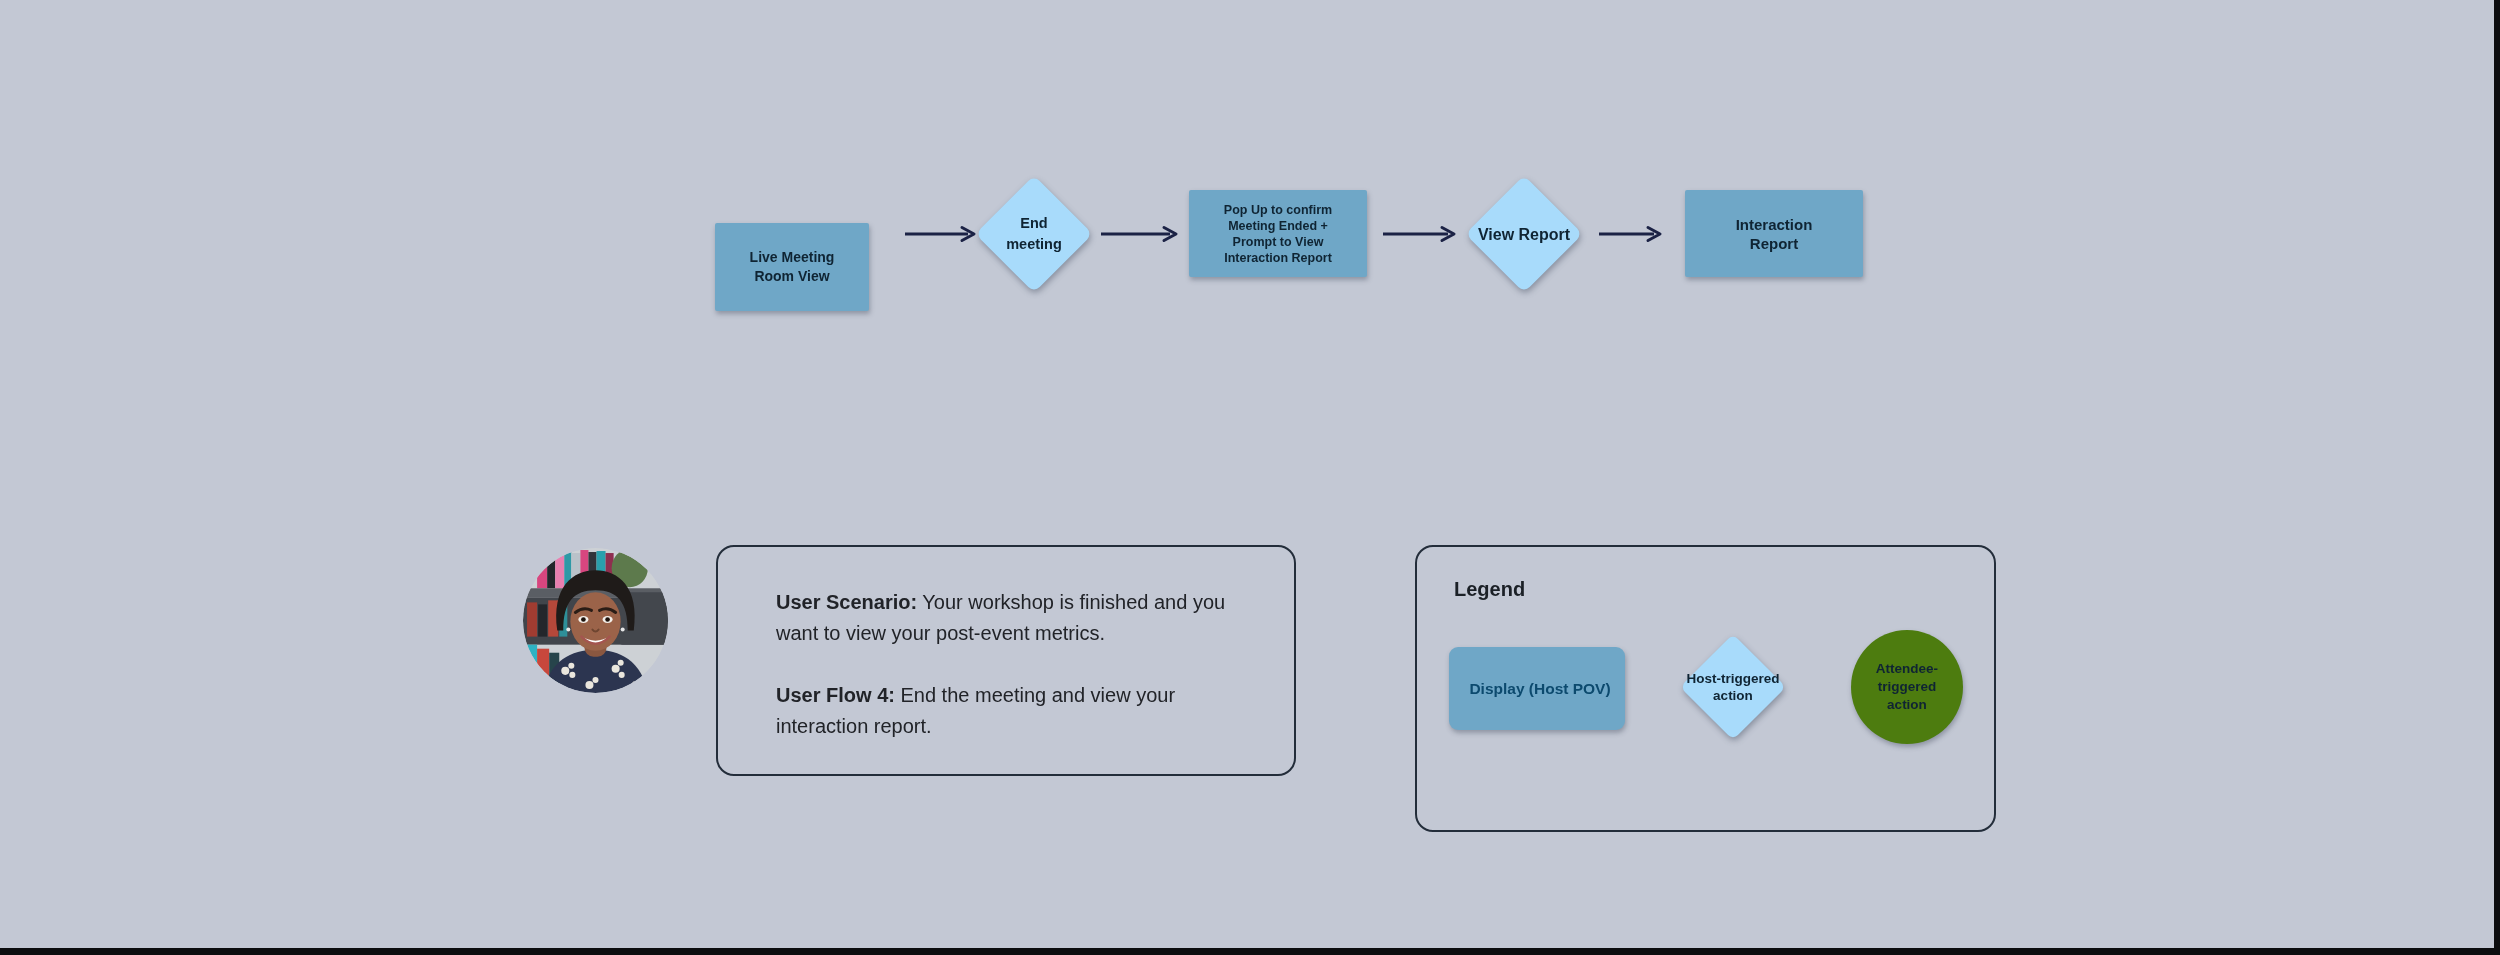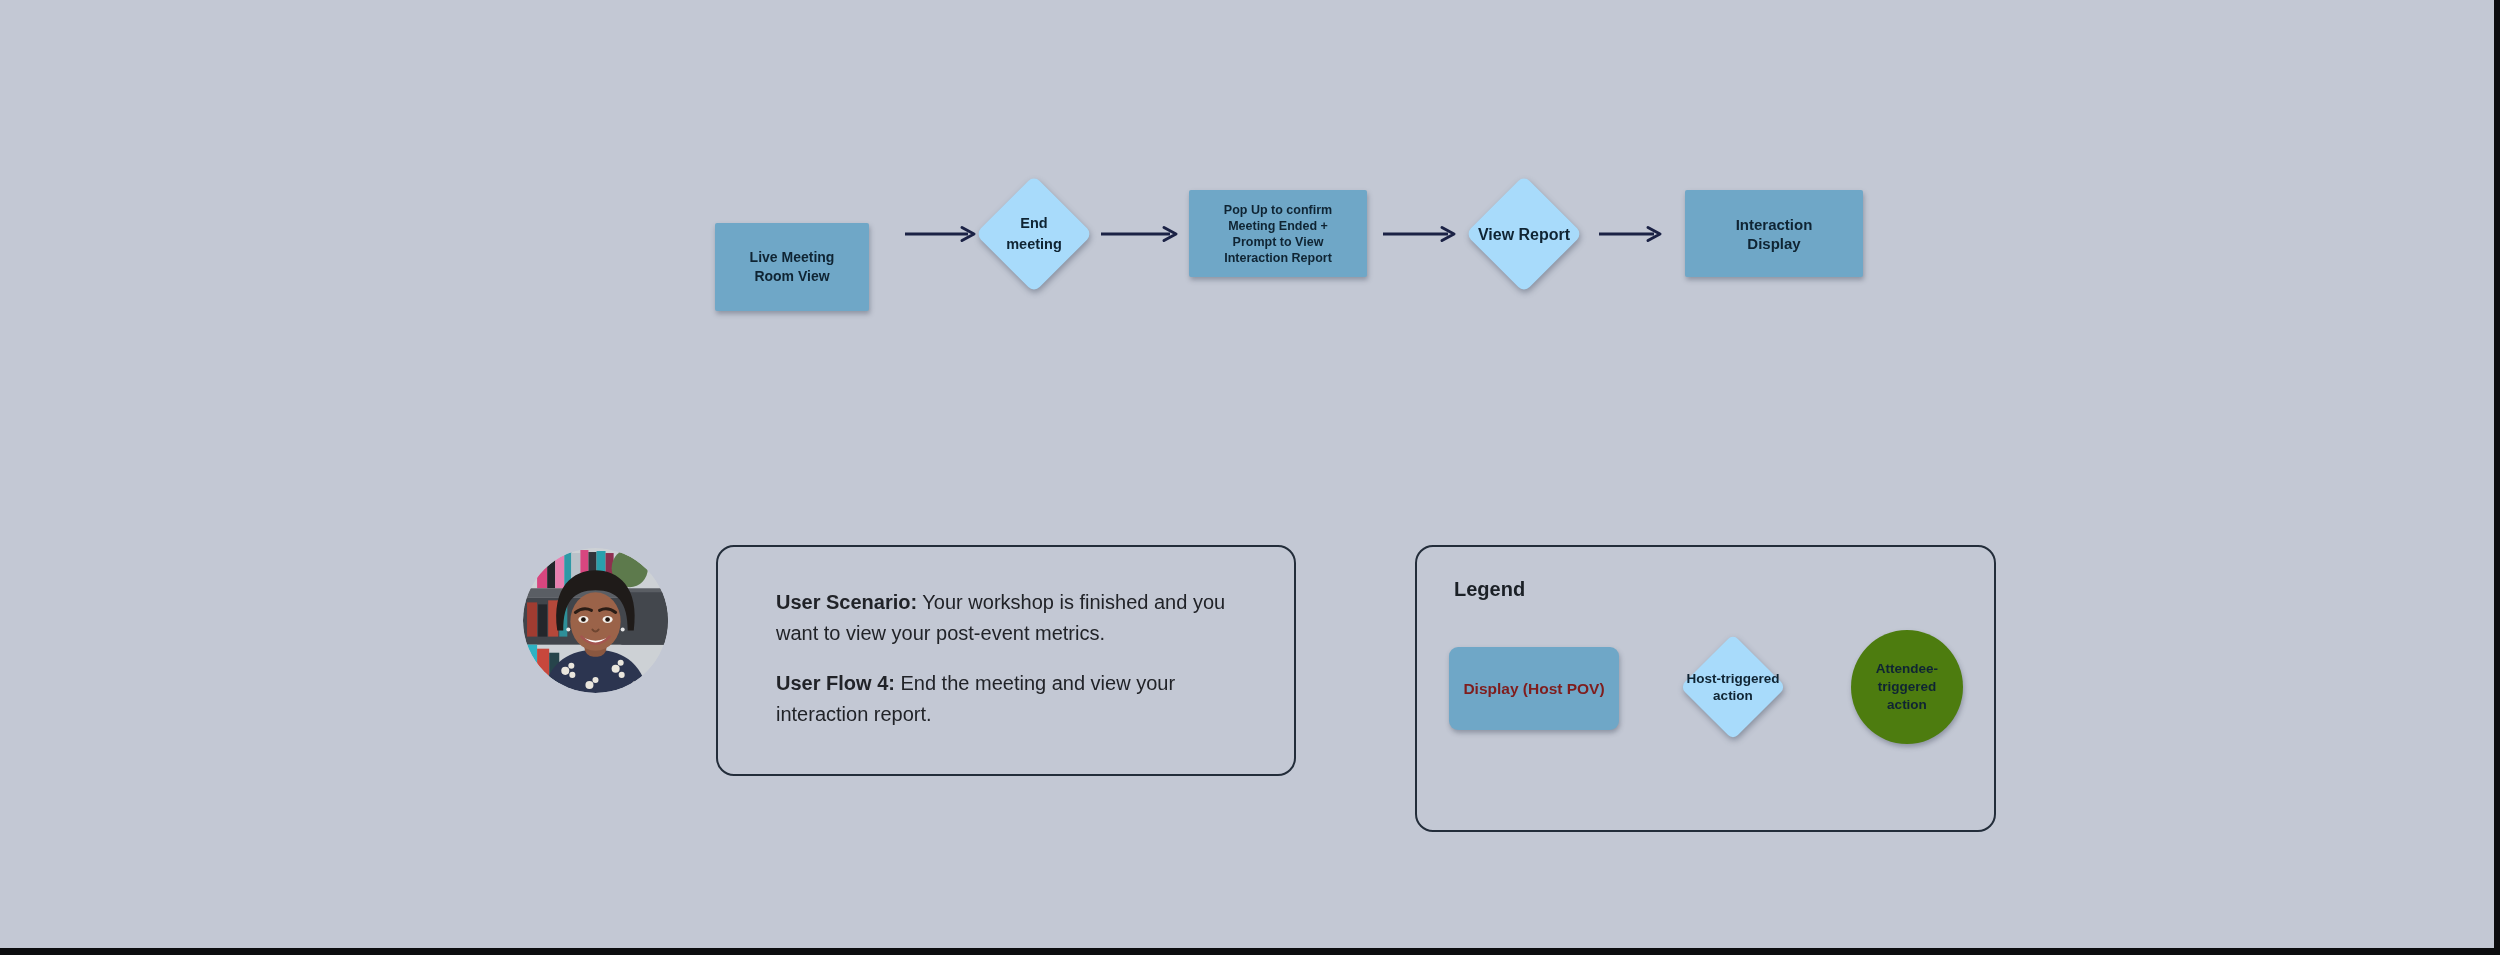--- a/index.html
+++ b/index.html
@@ -69,34 +69,35 @@
     background: transparent;
     box-sizing: border-box;
     color: #212328;
   }
   #scenario-box {
     left: 716px; top: 545px; width: 580px; height: 231px;
     padding: 40px 52px 0 58px;
     font-size: 20px; line-height: 31px;
   }
   #scenario-box p { margin: 0; }
-  #scenario-box p + p { margin-top: 19px; }
+  #scenario-box p + p { margin-top: 31px; }
   #scenario-box b { font-weight: bold; }
 
   #legend-box { left: 1415px; top: 545px; width: 581px; height: 287px; }
   #legend-title {
     position: absolute; left: 37px; top: 31px;
     font-size: 20px; font-weight: bold; color: #1b2026;
   }
   #legend-rect {
     position: absolute; left: 32px; top: 100px; width: 170px; height: 83px;
     border-radius: 9px;
     display: flex; align-items: center; justify-content: center;
-    font-size: 15.5px; font-weight: bold; color: #7f1d1d; text-align: center;
+    font-size: 15.5px; font-weight: bold; color: #0c4a6e; text-align: center;
     box-shadow: 1px 3px 5px rgba(45,55,75,0.35);
+    padding-left: 6px;
   }
   #legend-diamond { position: absolute; left: 263px; top: 87px; width: 106px; height: 106px; }
   #legend-diamond .diamond-label { font-size: 13.5px; line-height: 17px; }
   #legend-circle {
     position: absolute; left: 434px; top: 83px; width: 112px; height: 114px;
     border-radius: 50%;
     display: flex; align-items: center; justify-content: center;
     font-size: 13.5px; line-height: 18px; font-weight: bold; color: #0f2433;
     text-align: center; white-space: pre-line;
     box-shadow: 1px 3px 5px rgba(45,55,75,0.35);
@@ -161,21 +162,21 @@
 
   <div id="arrow-4" class="flow-arrow">
     <svg width="66" height="18">
       <line x1="1" y1="9" x2="56" y2="9" stroke="#1b2245" stroke-width="3"></line>
       <path d="M50 2.5 L62 9 L50 15.5" fill="none" stroke="#1b2245" stroke-width="3" stroke-linecap="round" stroke-linejoin="round"></path>
     </svg>
   </div>
 
   <div id="node-report" class="flow-rect" style="background: rgb(111, 167, 199);">
     <span class="lbl">Interaction
-Display</span>
+Report</span>
   </div>
 
   <div id="avatar">
     <svg viewBox="0 0 144 144">
       <defs>
           <clipPath id="avclip">
             <circle cx="72" cy="72" r="72"></circle>
           </clipPath>
         </defs>
       <g clip-path="url(#avclip)">

